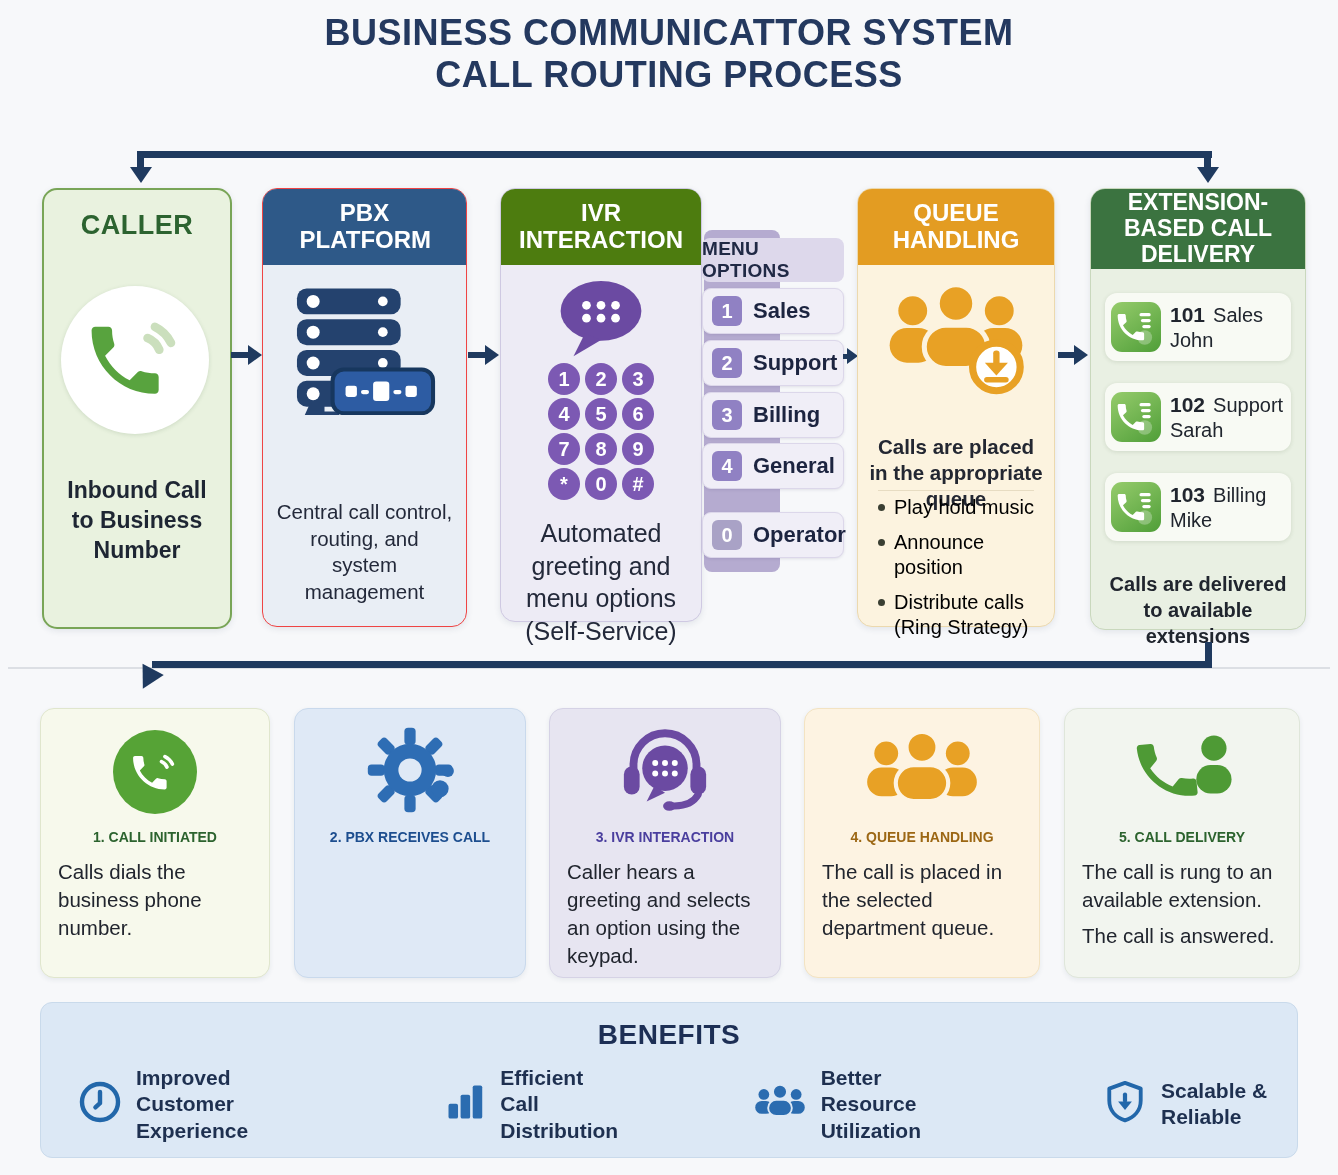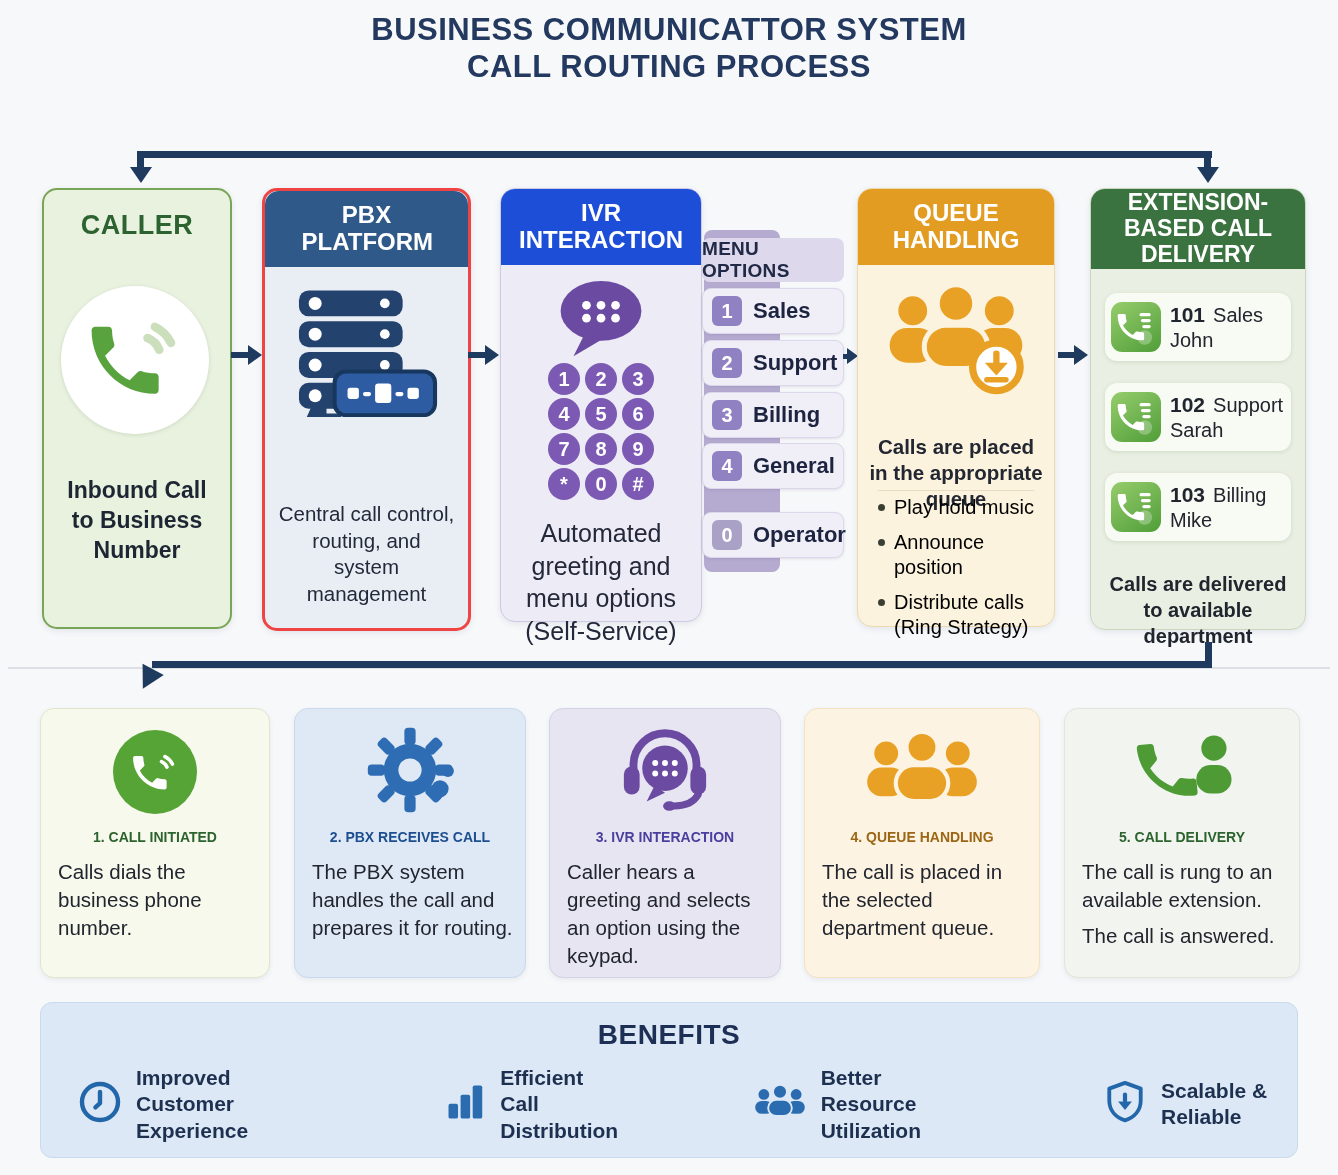--- a/index.html
+++ b/index.html
@@ -1,20 +1,20 @@
 <!DOCTYPE html>
 <html><head>
 <meta charset="utf-8">
 <style>
   html,body{margin:0;padding:0;background:#ffffff;}
   .canvas{position:relative;width:1338px;height:1175px;background:#f7f8fa;
           font-family:"Liberation Sans",sans-serif;color:#21252e;overflow:hidden;}
   
   .page-title{position:absolute;left:0;right:0;top:12px;text-align:center;
-              font-weight:bold;color:#24395f;font-size:31px;line-height:1.18;letter-spacing:.5px;}
+              font-weight:bold;color:#24395f;font-size:36px;line-height:1.18;letter-spacing:.5px;}
   
   .card{position:absolute;border-radius:15px;box-shadow:0 2px 6px rgba(40,60,90,.10);}
   .hdr{position:absolute;left:0;right:0;top:0;display:flex;align-items:center;justify-content:center;
        color:#fff;font-weight:bold;font-size:24px;line-height:1.12;text-align:center;
        border-radius:14px 14px 0 0;}
   .hdr span{display:block;}
   
   .bar{position:absolute;background:#1f3a5f;}
   .head-right{position:absolute;width:0;height:0;border-top:10px solid transparent;
               border-bottom:10px solid transparent;border-left:14px solid #1f3a5f;}
@@ -92,21 +92,21 @@
       </span>
     </div>
     <div class="ctext" style="position:absolute;left:15px;right:15px;top:286px;font-weight:bold;font-size:23px;line-height:1.3;color:#1e2633;">Inbound Call to Business Number</div>
   </div>
 
   <div>
     <div class="bar" style="left:231px;top:352px;width:18px;height:6px;"></div>
     <div class="head-right" style="left:248px;top:345px;"></div>
   </div>
 
-  <div class="card" style="left:262px;top:188px;width:203px;height:437px;background:#e9eef5;border:3px solid #ef4444;text-decoration:underline;">
+  <div class="card" style="left:262px;top:188px;width:203px;height:437px;background:#e9eef5;border:1px solid #ef4444;text-decoration:underline;">
     <div class="hdr" style="height:76px;background:#2e5988;">
       <span style="max-width:130px;">PBX PLATFORM</span>
     </div>
     <div style="position:absolute;left:0;right:0;top:96px;display:flex;justify-content:center;">
       <span>
         <svg width="162" height="130" viewBox="0 0 100 80">
           <g fill="#24426e">
             <rect x="8" y="2" width="64" height="16" rx="6"></rect>
             <rect x="8" y="21" width="64" height="16" rx="6"></rect>
             <rect x="8" y="40" width="64" height="16" rx="6"></rect>
@@ -135,21 +135,21 @@
     </div>
     <div class="ctext" style="position:absolute;left:13px;right:13px;top:310px;font-size:20.5px;line-height:1.3;color:#23293a;">Central call control, routing, and system management</div>
   </div>
 
   <div>
     <div class="bar" style="left:468px;top:352px;width:18px;height:6px;"></div>
     <div class="head-right" style="left:485px;top:345px;"></div>
   </div>
 
   <div class="card" style="left:500px;top:188px;width:200px;height:432px;background:#edebf5;border:1px solid #cfc9e2;">
-    <div class="hdr" style="height:76px;background:#1d4ed8;">
+    <div class="hdr" style="height:76px;background:#4d7c0f;">
       <span style="max-width:172px;">IVR INTERACTION</span>
     </div>
     <div style="position:absolute;left:0;right:0;top:88px;display:flex;justify-content:center;">
       <span>
         <svg width="104" height="84" viewBox="0 0 64 52">
           <ellipse cx="32" cy="21" rx="25" ry="18.5" fill="#6b4aa2"></ellipse>
           <path d="M22 35 L15 49 L32 39 Z" fill="#6b4aa2"></path>
           <g fill="#ffffff">
             <circle cx="23" cy="17.5" r="2.7"></circle>
               <circle cx="32" cy="17.5" r="2.7"></circle>
@@ -296,21 +296,21 @@
             <rect x="14.8" y="7.4" width="5.6" height="1.9" rx=".95"></rect>
             <rect x="15.6" y="10.8" width="4.8" height="1.9" rx=".95"></rect>
           </g>
         </svg>
       </div>
       <div class="ext-txt">
         <div><span class="ext-no">103</span><span>Billing</span></div>
         <div>Mike</div>
       </div>
     </div>
-    <div class="ctext" style="position:absolute;left:8px;right:8px;top:382px;font-weight:bold;font-size:20px;line-height:1.3;color:#20252e;">Calls are delivered to available department</div>
+    <div class="ctext" style="position:absolute;left:8px;right:8px;top:382px;font-weight:bold;font-size:20px;line-height:1.3;color:#20252e;">Calls are delivered to available extensions</div>
   </div>
 
   <div>
     <div style="position:absolute;left:8px;top:667px;width:1322px;height:2px;background:#dcdfe4;"></div>
     <div class="bar" style="left:152px;top:661px;width:1060px;height:7px;"></div>
     <div class="bar" style="left:1205px;top:642px;width:7px;height:22px;"></div>
     <div class="head-down" style="left:136px;top:668px;border-left-width:12px;border-right-width:12px;border-top-width:22px;transform:rotate(28deg);"></div>
   </div>
 
   <div class="step" style="left:40px;width:230px;background:#f7f9ec;border:1px solid #e0e6cd;">
@@ -344,21 +344,20 @@
           <rect x="21" y="1.5" width="6" height="9" rx="2" transform="rotate(315 24 24)"></rect>
           <circle cx="24" cy="24" r="14"></circle>
           <circle cx="24" cy="24" r="6.2" fill="#dfe9f6"></circle>
           <circle cx="40" cy="34" r="4.6"></circle>
           <circle cx="44.2" cy="24.5" r="3.2"></circle>
         </g>
       </svg>
     </span>
       </div>
     <div class="step-title" style="color:#1d4e8f;">2. PBX RECEIVES CALL</div>
-    <div class="step-desc">The PBX system handles the call and prepares it for routing.</div>
   </div>
 
   <div class="step" style="left:549px;width:232px;background:#e7e5f1;border:1px solid #d5d2e5;">
     <div class="step-icon">
         <span>
       <svg width="98" height="88" viewBox="0 0 56 50">
         <path d="M10 26 v-4 a18 18 0 0 1 36 0 v4" fill="none" stroke="#6b4aa2" stroke-width="4.5" stroke-linecap="round"></path>
         <rect x="4.5" y="23" width="9" height="16" rx="4.5" fill="#6b4aa2"></rect>
         <rect x="42.5" y="23" width="9" height="16" rx="4.5" fill="#6b4aa2"></rect>
         <circle cx="28" cy="24" r="13" fill="#6b4aa2"></circle>

